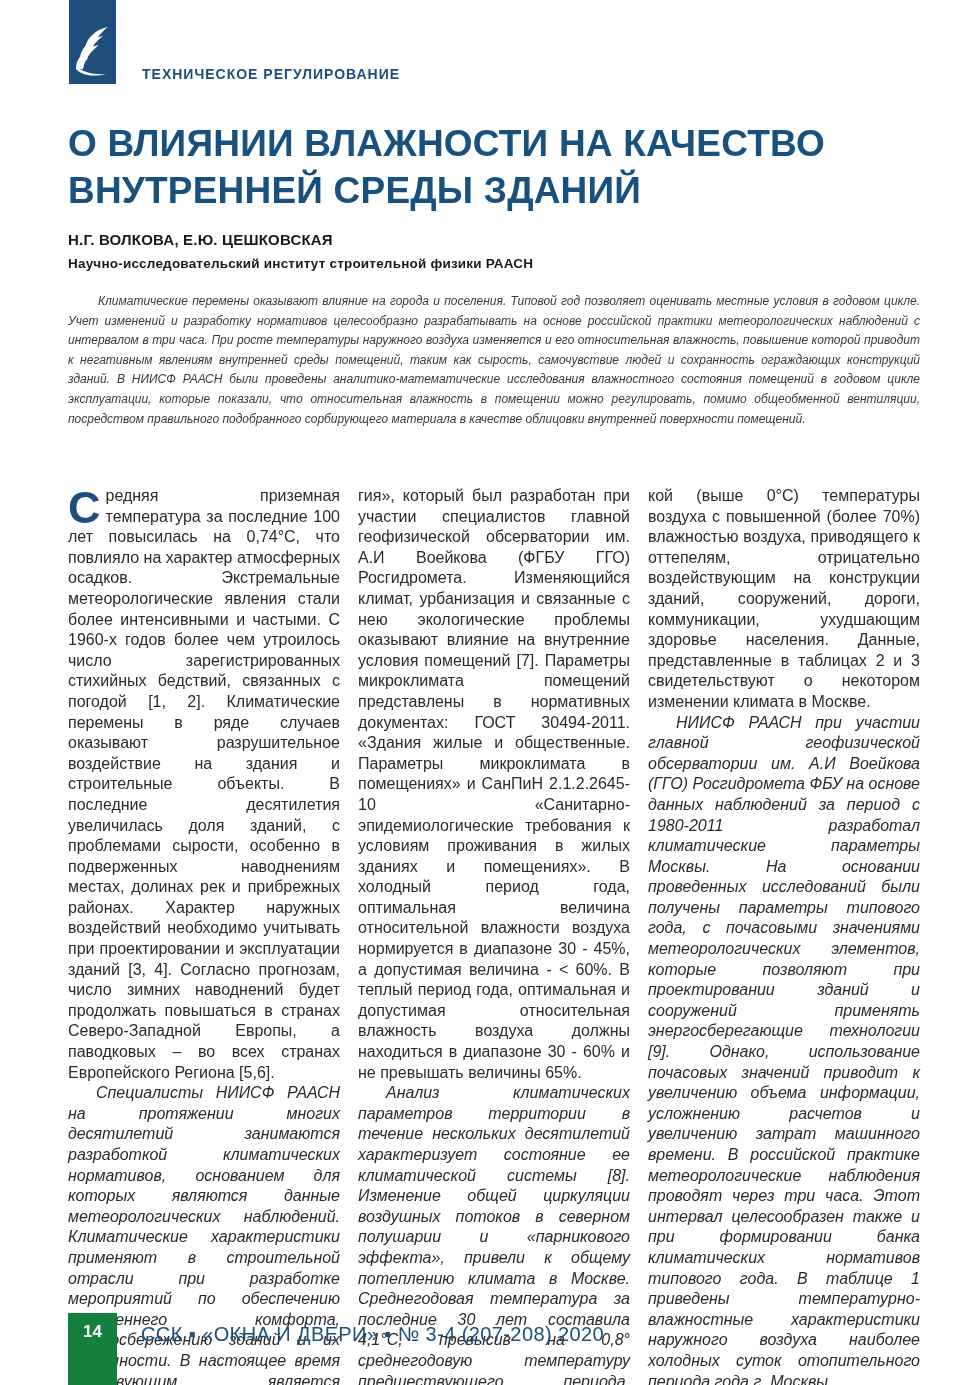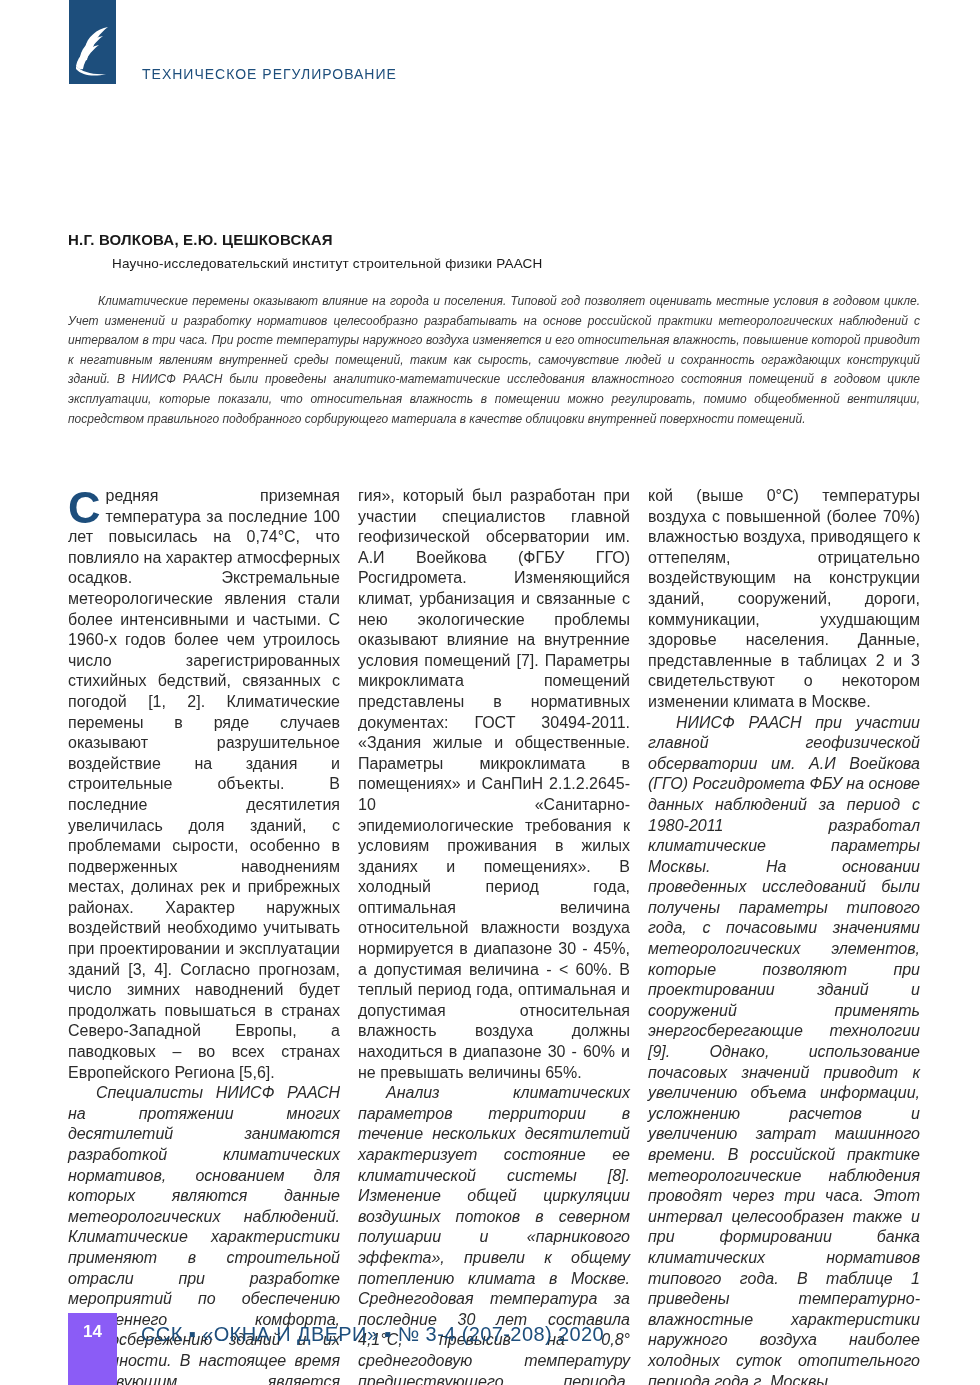--- a/index.html
+++ b/index.html
@@ -14,37 +14,37 @@
   .page { position: absolute; inset: 0; background: #fff; }
 
   
   .logo {
     position: absolute; left: 69px; top: 0; width: 47px; height: 84px;
     background: #1d4e7c;
   }
   .logo svg { width: 100%; height: 100%; display: block; }
   .section-label {
     position: absolute; left: 142px; top: 66px;
-    font-size: 14px; font-weight: normal; letter-spacing: 1px;
+    font-size: 14px; font-weight: bold; letter-spacing: 1px;
     color: #1d4e7c;
   }
 
   
   .article-title {
     position: absolute; left: 68px; top: 120px; width: 852px;
     font-size: 37px; line-height: 47px; font-weight: bold;
     color: #18507e; letter-spacing: 0.2px;
   }
   .authors {
     position: absolute; left: 68px; top: 231px;
     font-size: 15px; font-weight: bold; color: #1a1a1a; letter-spacing: 0.2px;
   }
   .affiliation {
     position: absolute; left: 68px; top: 256px;
-    font-size: 13.5px; font-weight: normal; color: #1a1a1a; letter-spacing: 0.2px; margin-left: 44px;
+    font-size: 13.5px; font-weight: bold; color: #1a1a1a; letter-spacing: 0.2px;
   }
 
   
   .abstract {
     position: absolute; left: 68px; top: 292px; width: 852px;
     font-style: italic; font-size: 12px; line-height: 19.6px;
     text-align: justify; text-indent: 30px; color: #3a3a3a;
   }
 
   
@@ -57,21 +57,21 @@
   .col p.indent { text-indent: 28px; font-style: italic; }
   .dropcap {
     float: left;
     font-size: 45px; line-height: 37px; font-weight: bold;
     color: #1d4e7c; padding: 3px 5px 0 0;
   }
 
   
   .pagenum-box {
     position: absolute; left: 68px; top: 1313px; width: 49px; height: 72px;
-    background: #8b5cf6; color: #fff;
+    background: #15803d; color: #fff;
     font-size: 17px; font-weight: bold; text-align: center;
     padding-top: 9px;
   }
   .journal-line {
     position: absolute; left: 141px; top: 1323px;
     font-size: 20px; color: #1d4e7c; letter-spacing: 0.4px; text-align: right;
   }
 </style>
 </head>
 <body>
@@ -84,20 +84,21 @@
         <path d="M16,48 C18,37 28,29 39,27 C31,33 25,41 23,51 C20,52 18,50 16,48 Z"></path>
         <path d="M11,57 C13,46 23,38 34,36 C26,42 20,50 18,60 C15,61 13,59 11,57 Z"></path>
         <path d="M7,66 C9,55 19,47 30,45 C22,51 16,59 14,69 C11,70 9,68 7,66 Z"></path>
         <path d="M7,66 C13,72 24,75 37,74 C26,77 13,76 7,69 Z"></path>
       </g>
     </svg>
   </div>
 
   <div class="section-label">ТЕХНИЧЕСКОЕ РЕГУЛИРОВАНИЕ</div>
 
+  <h1 class="article-title"><span>О ВЛИЯНИИ ВЛАЖНОСТИ НА КАЧЕСТВО</span><br><span>ВНУТРЕННЕЙ СРЕДЫ ЗДАНИЙ</span></h1>
 
   <div class="authors">Н.Г. ВОЛКОВА, Е.Ю. ЦЕШКОВСКАЯ</div>
 
   <div class="affiliation">Научно-исследовательский институт строительной физики РААСН</div>
 
   <p class="abstract">Климатические перемены оказывают влияние на города и поселения. Типовой год позволяет оценивать местные условия в годовом цикле. Учет изменений и разработку нормативов целесообразно разрабатывать на основе российской практики метеорологических наблюдений с интервалом в три часа. При росте температуры наружного воздуха изменяется и его относительная влажность, повышение которой приводит к негативным явлениям внутренней среды помещений, таким как сырость, самочувствие людей и сохранность ограждающих конструкций зданий. В НИИСФ РААСН были проведены аналитико-математические исследования влажностного состояния помещений в годовом цикле эксплуатации, которые показали, что относительная влажность в помещении можно регулировать, помимо общеобменной вентиляции, посредством правильного подобранного сорбирующего материала в качестве облицовки внутренней поверхности помещений.</p>
 
   <div class="columns">
 
     <div class="col">

